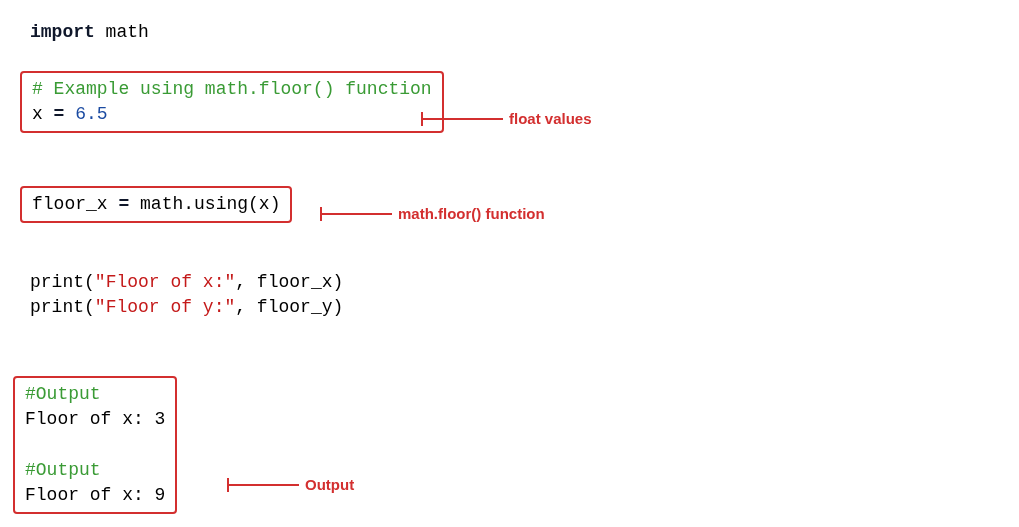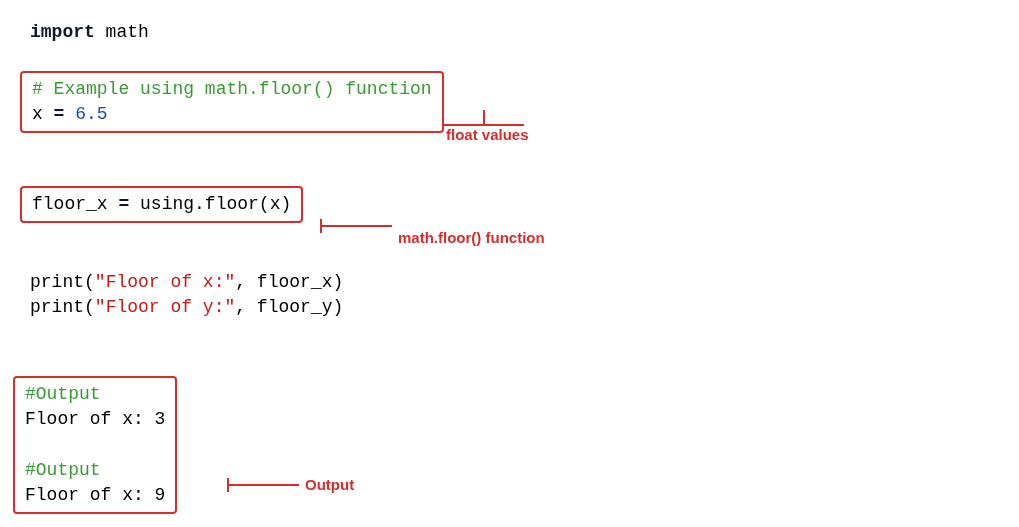--- a/index.html
+++ b/index.html
@@ -89,21 +89,21 @@
     <div><span class="kw-green"># Example using math.floor() function</span></div>
     <div>
       <span class="kw-black">x </span><span class="kw-purple">=</span><span class="kw-blue"> 6.5</span>
     </div>
   </div>
 </div>
 
 <div class="box box2">
   <div class="code-block">
     <div>
-      <span class="kw-black">floor_x </span><span class="kw-purple">=</span><span class="kw-black"> using.floor(x)</span>
+      <span class="kw-black">floor_x </span><span class="kw-purple">=</span><span class="kw-black"> math.using(x)</span>
     </div>
   </div>
 </div>
 
 <div class="code-block print-lines">
   <div>
     <span class="kw-black">print</span><span class="kw-black">(</span><span class="kw-red">"Floor of x:"</span><span class="kw-black">, floor_x)</span>
   </div>
   <div>
     <span class="kw-black">print</span><span class="kw-black">(</span><span class="kw-red">"Floor of y:"</span><span class="kw-black">, floor_y)</span>
@@ -113,29 +113,29 @@
 <div class="box box3">
   <div class="code-block">
     <div><span class="kw-green">#Output</span></div>
     <div><span class="kw-black">Floor of x: 3</span></div>
     <div><span class="kw-black"> </span>&nbsp;</div>
     <div><span class="kw-green">#Output</span></div>
     <div><span class="kw-black">Floor of x: 9</span></div>
   </div>
 </div>
 
-<div class="annotation" style="left:440px; top:110px;flex-direction:column;">
+<div class="annotation" style="left:421px; top:110px;">
   <span class="ann-tick"></span>
   <span class="ann-line" style="width:80px;"></span>
   <span style="margin-left:6px;">float values</span>
 </div>
 
 <div class="annotation" style="left:320px; top:205px;">
   <span class="ann-tick"></span>
   <span class="ann-line" style="width:70px;"></span>
-  <span style="margin-left:6px;margin-top:24px;">math.floor() function</span>
+  <span style="margin-left:6px;">math.floor() function</span>
 </div>
 
 <div class="annotation" style="left:227px; top:440px;margin-top:36px;">
   <span class="ann-tick"></span>
   <span class="ann-line" style="width:70px;"></span>
   <span style="margin-left:6px;">Output</span>
 </div>
 
 </body></html>

